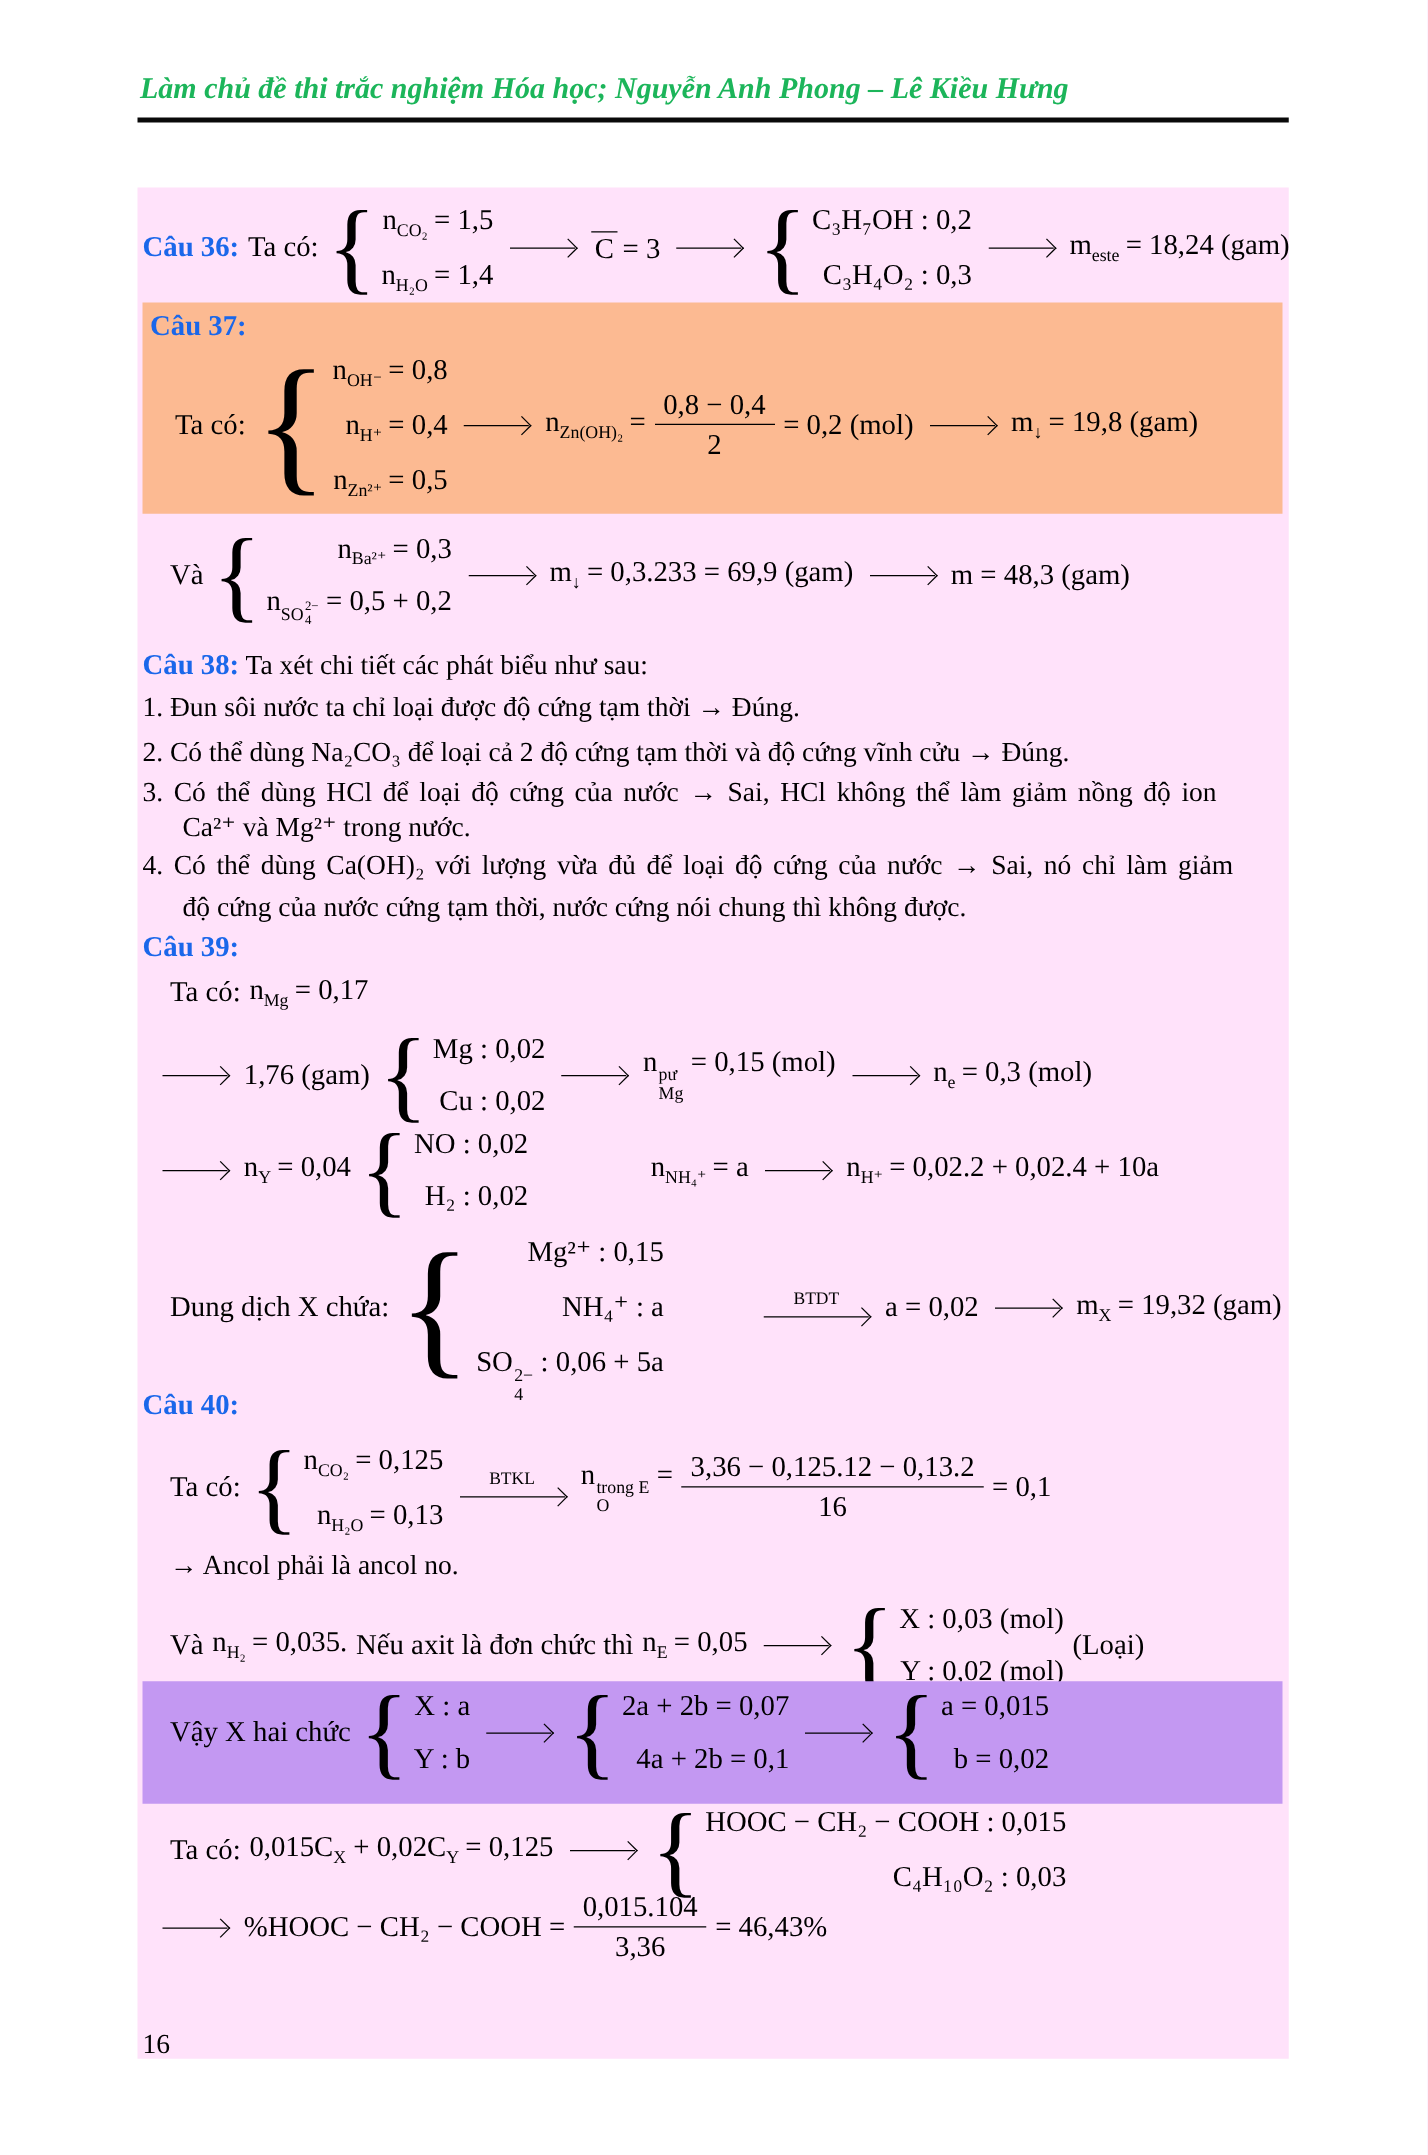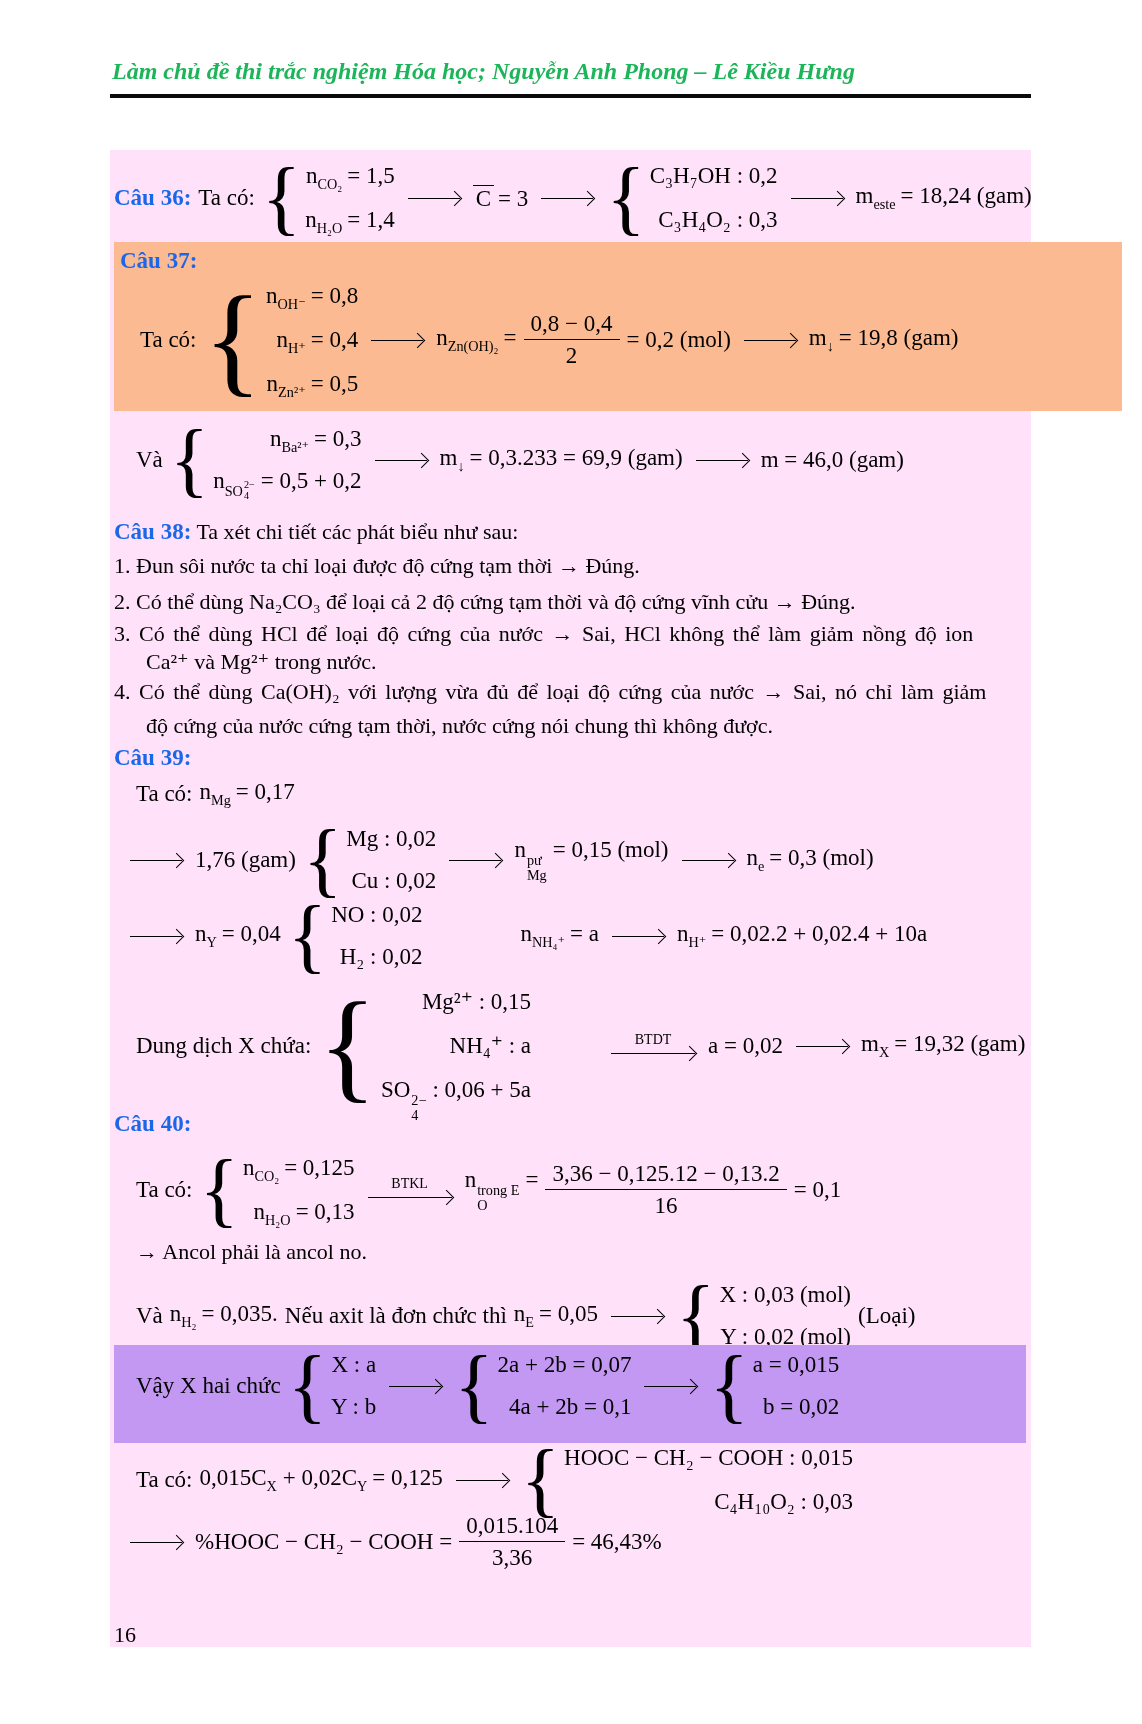--- a/index.html
+++ b/index.html
@@ -80,21 +80,21 @@
         <span class="cs-r">C₃H₄O₂ : 0,3</span>
       </span>
     </span>
     <span class="arr">
         <i class="sh"></i>
         <i class="hd"></i>
       </span>
     <span class="tk"><span>m</span><sub>este</sub><span class="eq">= 18,24 (gam)</span></span>
   </div>
 
-  <div class="blk orange" style="left:4px;top:92px;width:1008px;height:169px">
+  <div class="blk orange" style="left:4px;top:92px;width:912px;height:169px">
     <span class="qlbl" style="position:absolute;left:6px;top:6px">Câu 37:</span>
     <div class="row" style="top:32px;left:26px;height:132px">
       <span class="tk">Ta có:</span>
       <span class="cases">
         <span class="br b3">{</span>
         <span class="col">
           <span class="cs-r tk"><span>n</span><sub>OH⁻</sub><span class="eq">= 0,8</span></span>
           <span class="cs-r tk"><span>n</span><sub>H⁺</sub><span class="eq">= 0,4</span></span>
           <span class="cs-r tk"><span>n</span><sub>Zn²⁺</sub><span class="eq">= 0,5</span></span>
         </span>
@@ -134,21 +134,21 @@
     </span>
     <span class="arr">
         <i class="sh"></i>
         <i class="hd"></i>
       </span>
     <span class="tk"><span>m</span><sub>↓</sub><span class="eq">= 0,3.233 = 69,9 (gam)</span></span>
     <span class="arr">
         <i class="sh"></i>
         <i class="hd"></i>
       </span>
-    <span class="tk">m = 46,0 (gam)</span>
+    <span class="tk">m = 48,3 (gam)</span>
   </div>
 
   <div class="textline" style="top:366px;left:4px">
     <span class="qlbl">Câu 38:</span>
     <span>Ta xét chi tiết các phát biểu như sau:</span>
   </div>
   <div class="textline" style="top:400px;left:4px">1. Đun sôi nước ta chỉ loại được độ cứng tạm thời → Đúng.</div>
   <div class="textline" style="top:436px;left:4px">2. Có thể dùng Na₂CO₃ để loại cả 2 độ cứng tạm thời và độ cứng vĩnh cửu → Đúng.</div>
   <div class="textline just" style="top:468px;left:4px">3. Có thể dùng HCl để loại độ cứng của nước → Sai, HCl không thể làm giảm nồng độ ion</div>
   <div class="textline" style="top:496px;left:36px">Ca²⁺ và Mg²⁺ trong nước.</div>

